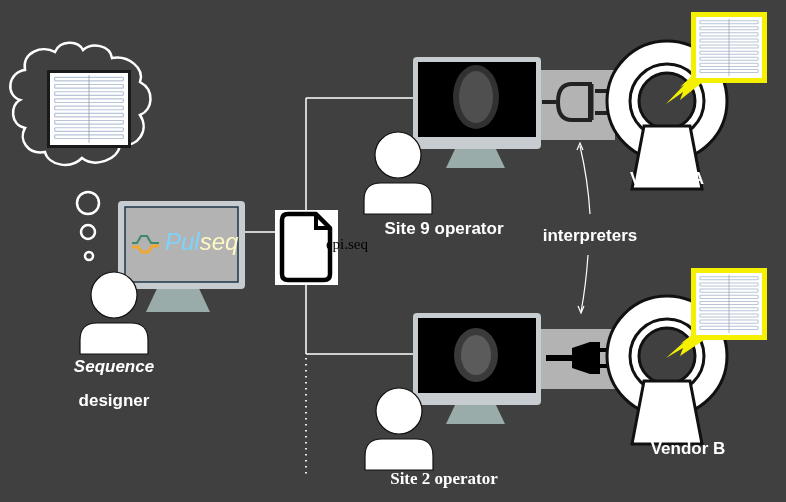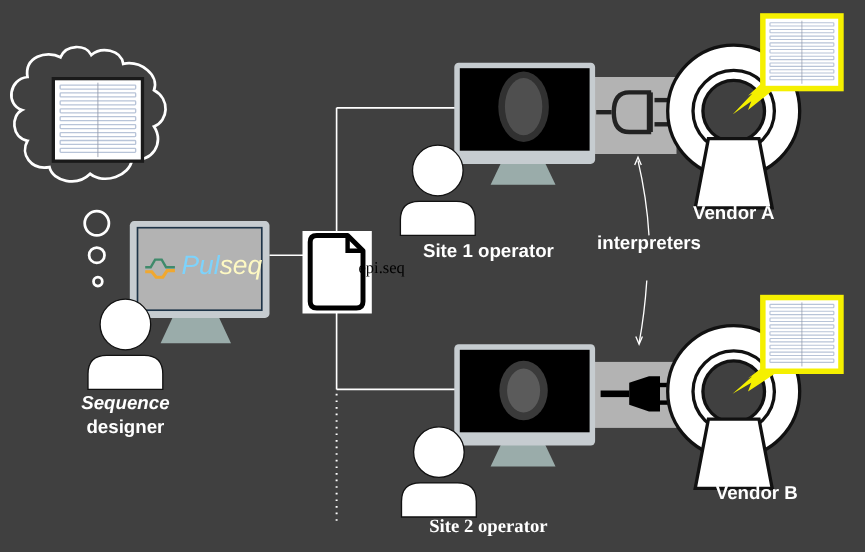--- a/index.html
+++ b/index.html
@@ -148,21 +148,21 @@
   </g>
 </svg>
 
 <div class="abs" style="left:165px; top:228px; font-size:24px; font-style:italic; font-family:'Liberation Sans', sans-serif;">
   <span style="color:#7dd3fc;">Pul</span><span style="color:#fef9c3;">seq</span>
 </div>
 
 <div class="abs" style="left:276px; top:236px; width:62px; text-align:center; font-family:'Liberation Serif', serif; font-size:15px; color:#000;padding-left:40px;">epi.seq</div>
 
 <div class="label" style="left:64px; top:357px; width:100px;font-style:italic;">Sequence</div>
-<div class="label" style="left:64px; top:379px; width:100px;">designer</div>
+<div class="label" style="left:64px; top:391px; width:100px;">designer</div>
 
-<div class="label" style="left:374px; top:219px; width:140px;">Site 1 operator</div>
+<div class="label" style="left:374px; top:219px; width:140px;">Site 9 operator</div>
 <div class="label" style="left:374px; top:469px; width:140px;font-family:Liberation Serif, serif;">Site 2 operator</div>
 
-<div class="label" style="left:617px; top:184px; width:100px;">Vendor A</div>
+<div class="label" style="left:617px; top:169px; width:100px;">Vendor A</div>
 <div class="label" style="left:638px; top:439px; width:100px;">Vendor B</div>
 
-<div class="label" style="left:530px; top:211px; width:120px;">interpreters</div>
+<div class="label" style="left:530px; top:226px; width:120px;">interpreters</div>
 
 </body></html>

